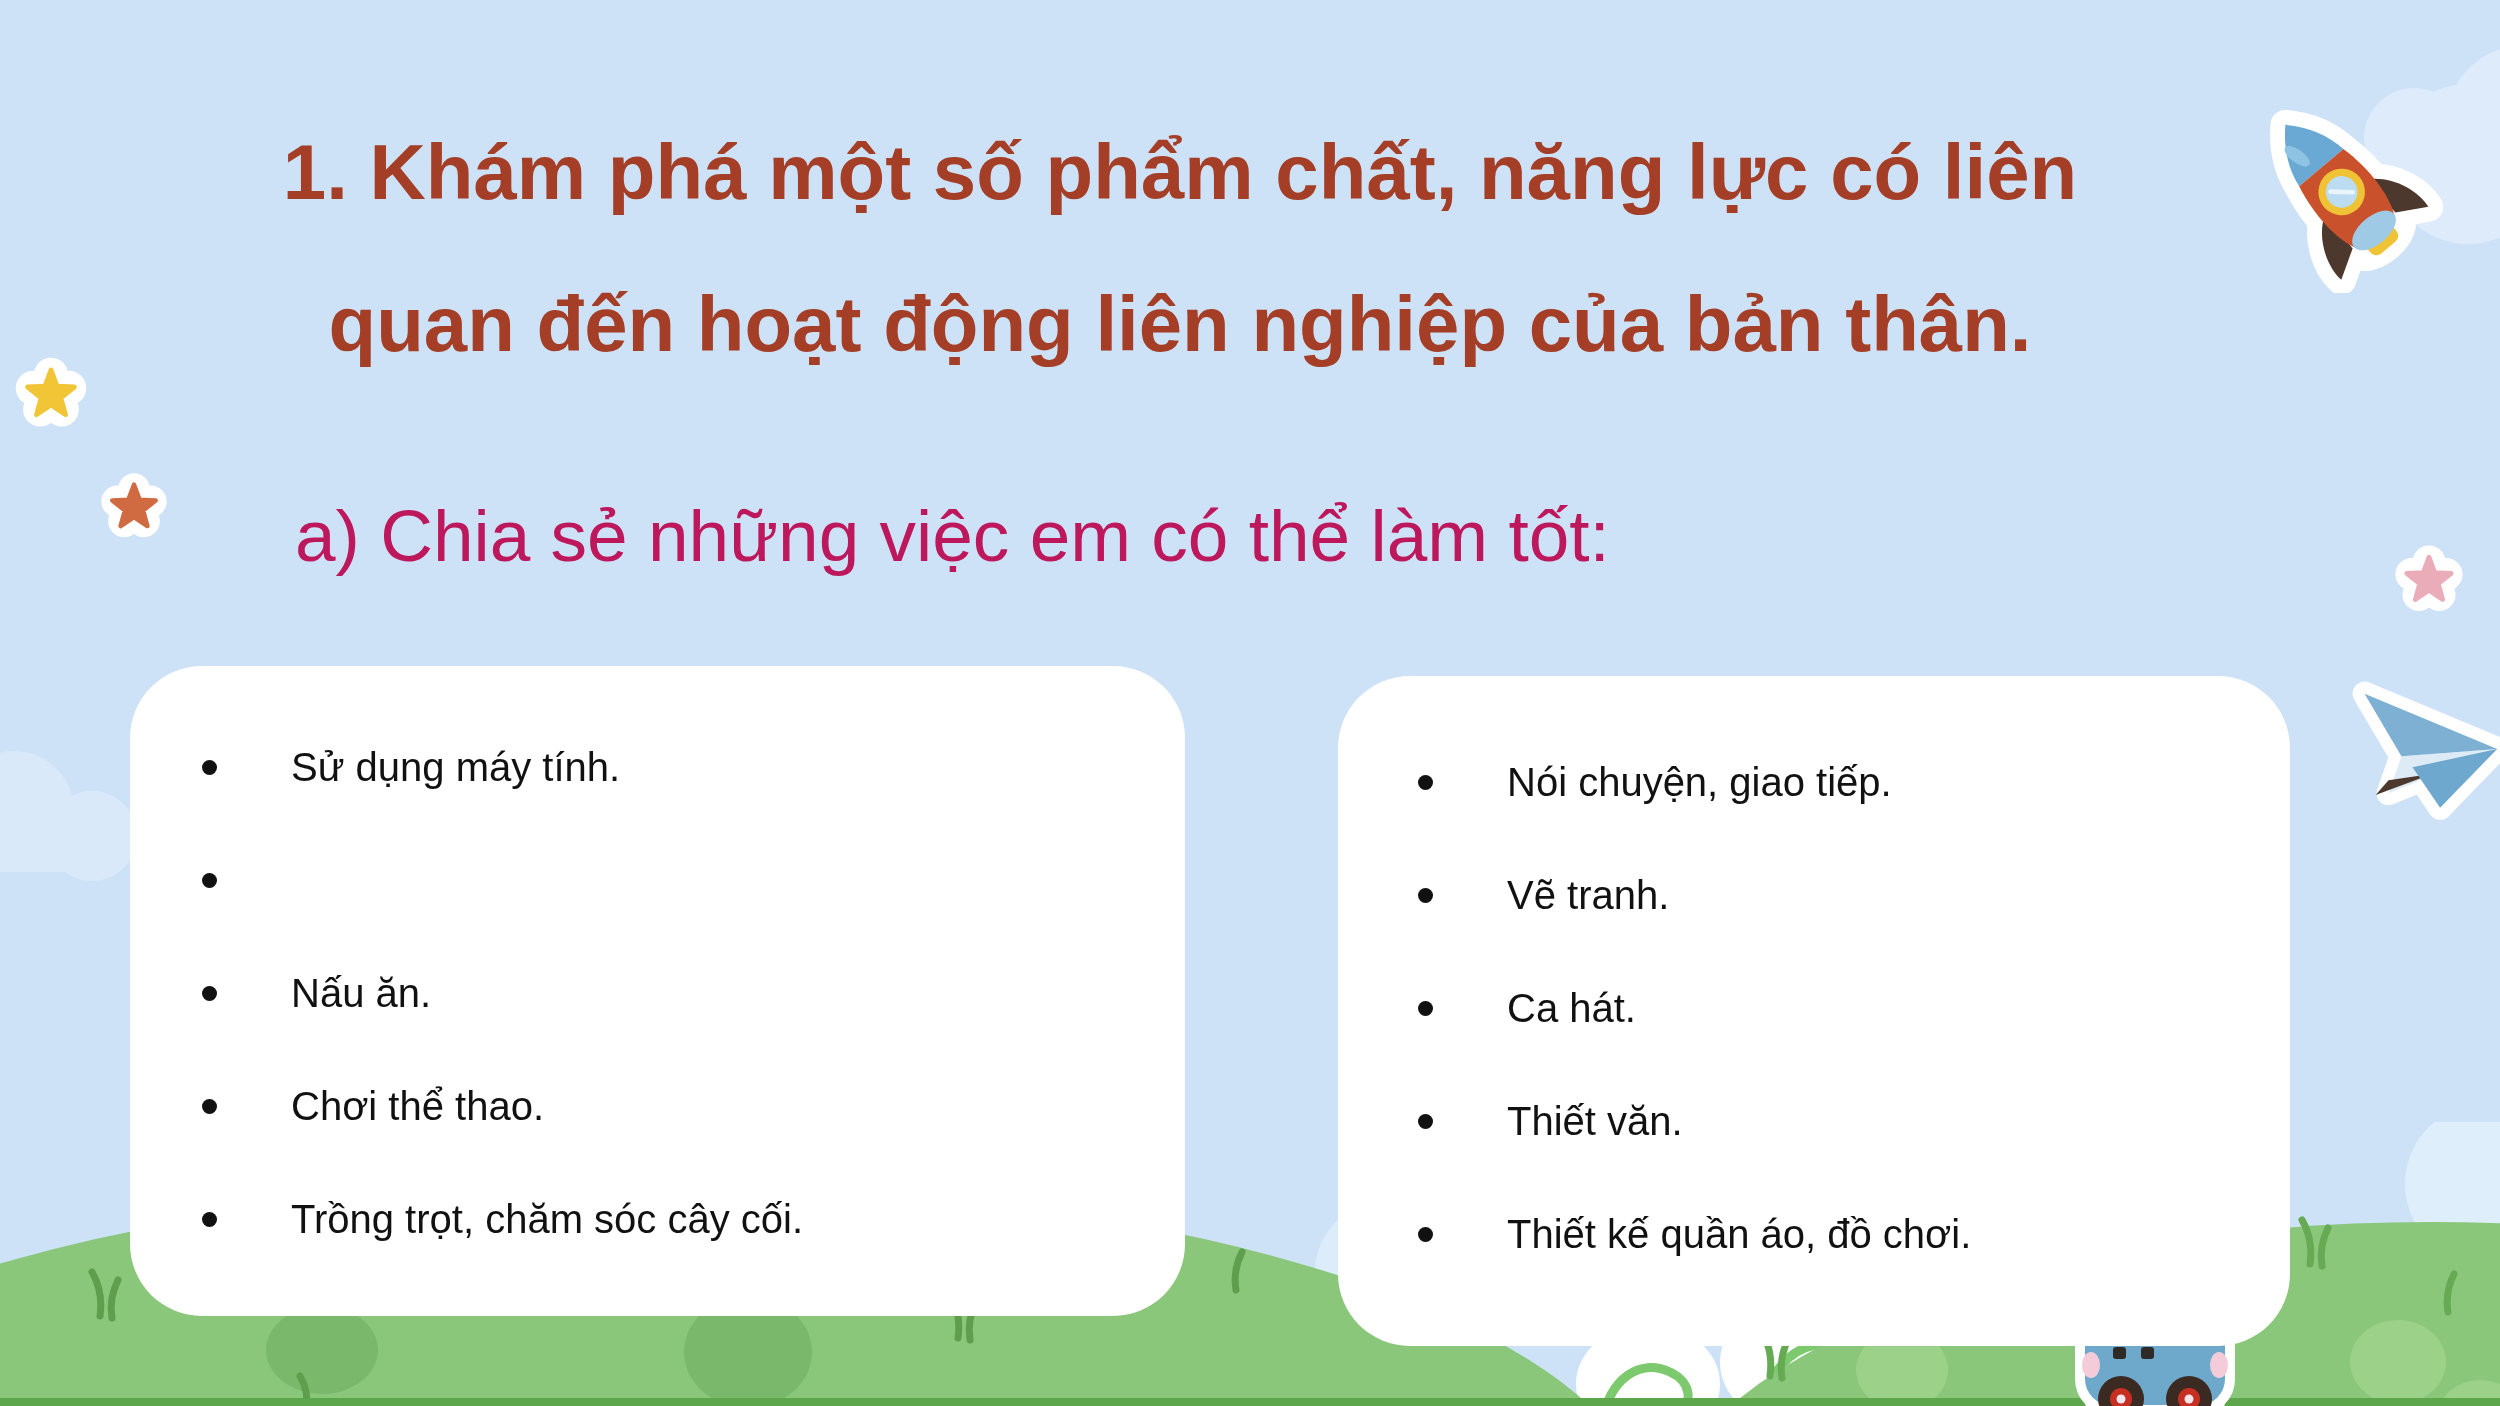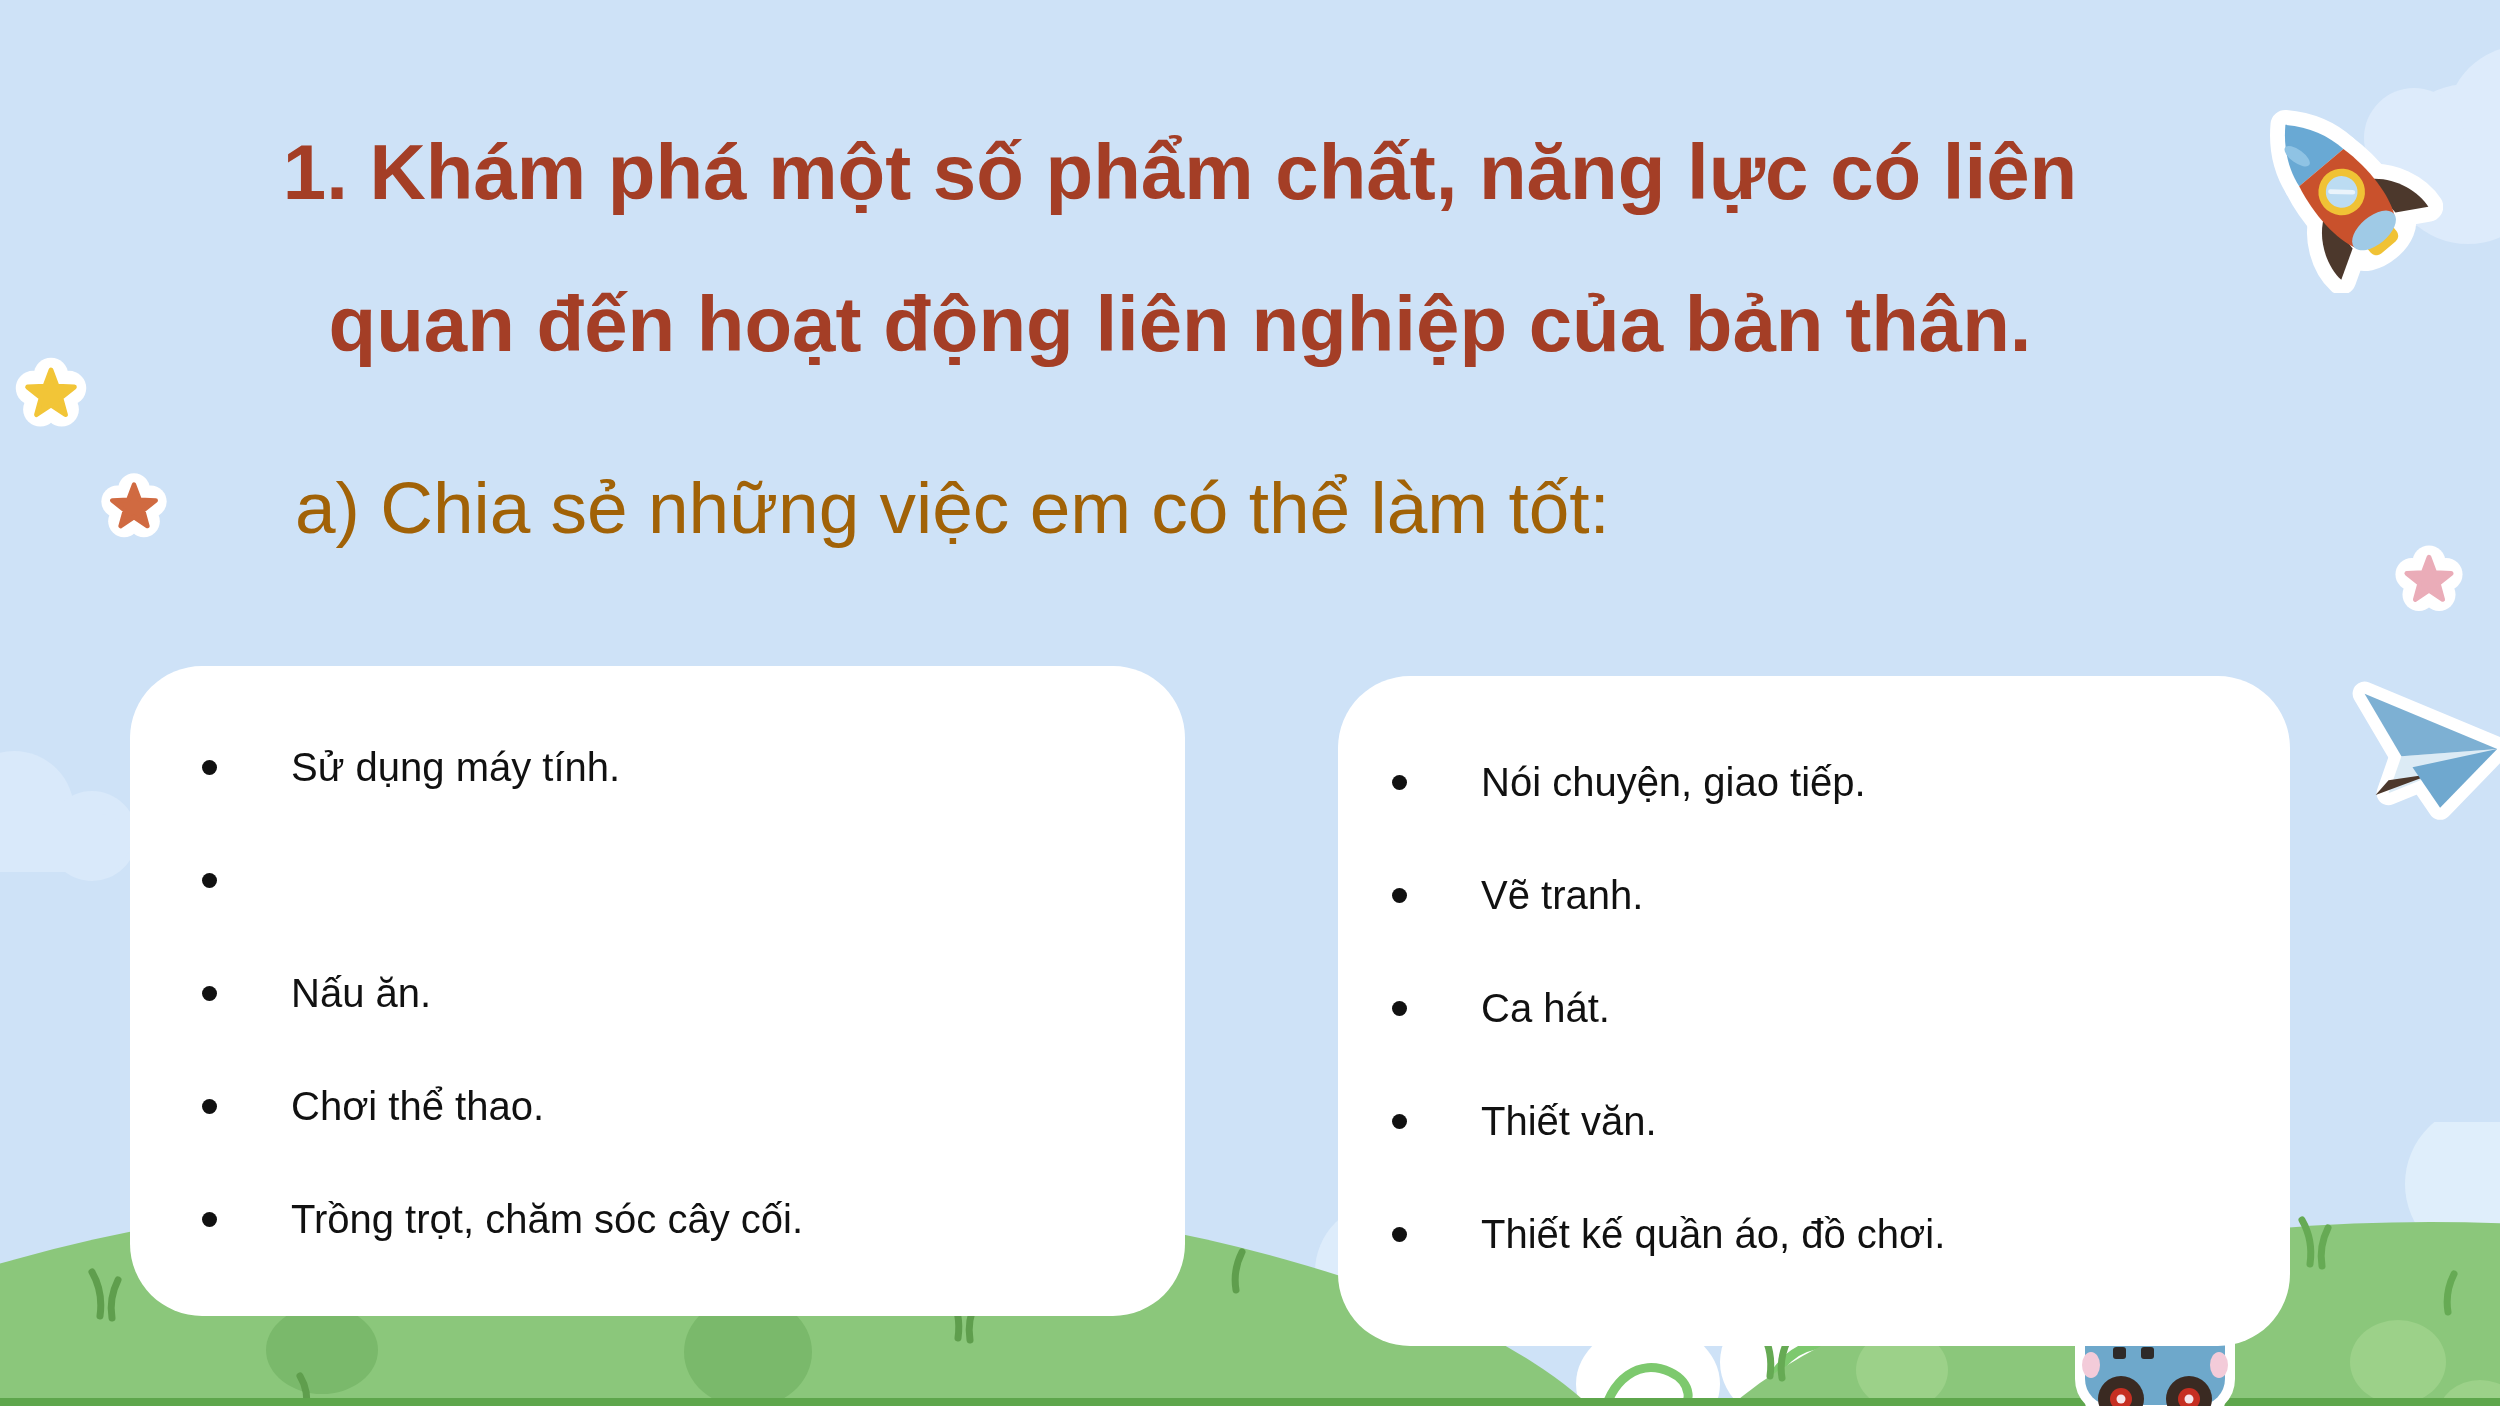--- a/index.html
+++ b/index.html
@@ -15,35 +15,35 @@
 
   .title{
     position:absolute;left:0;top:80px;width:2360px;
     text-align:center;
     color:#a43e26;
     font-size:78px;font-weight:bold;
     line-height:152px;
     z-index:4;
   }
   .subtitle{
-    position:absolute;left:295px;top:450px;
-    color:#a16207;
+    position:absolute;left:295px;top:478px;
+    color:#be185d;
     font-size:73px;font-weight:normal;
     z-index:4;
   }
 
   .card{
     position:absolute;
     background:#ffffff;
     border-radius:72px;
     z-index:3;
     box-sizing:border-box;
   }
   .card.left{left:130px;top:650px;width:1055px;height:650px;padding:45px 40px 0 62px;}
-  .card.right{left:1338px;top:660px;width:952px;height:670px;padding:50px 30px 0 44px;}
+  .card.right{left:1338px;top:660px;width:952px;height:670px;padding:50px 30px 0 70px;}
   .card ul{list-style:none;margin:0;padding:0;}
   .card li{
     display:flex;align-items:center;
     height:113px;
     font-size:40px;color:#111111;
   }
   .dot{
     flex:none;width:15px;height:15px;border-radius:50%;
     background:#111111;margin:0 74px 0 10px;
   }

